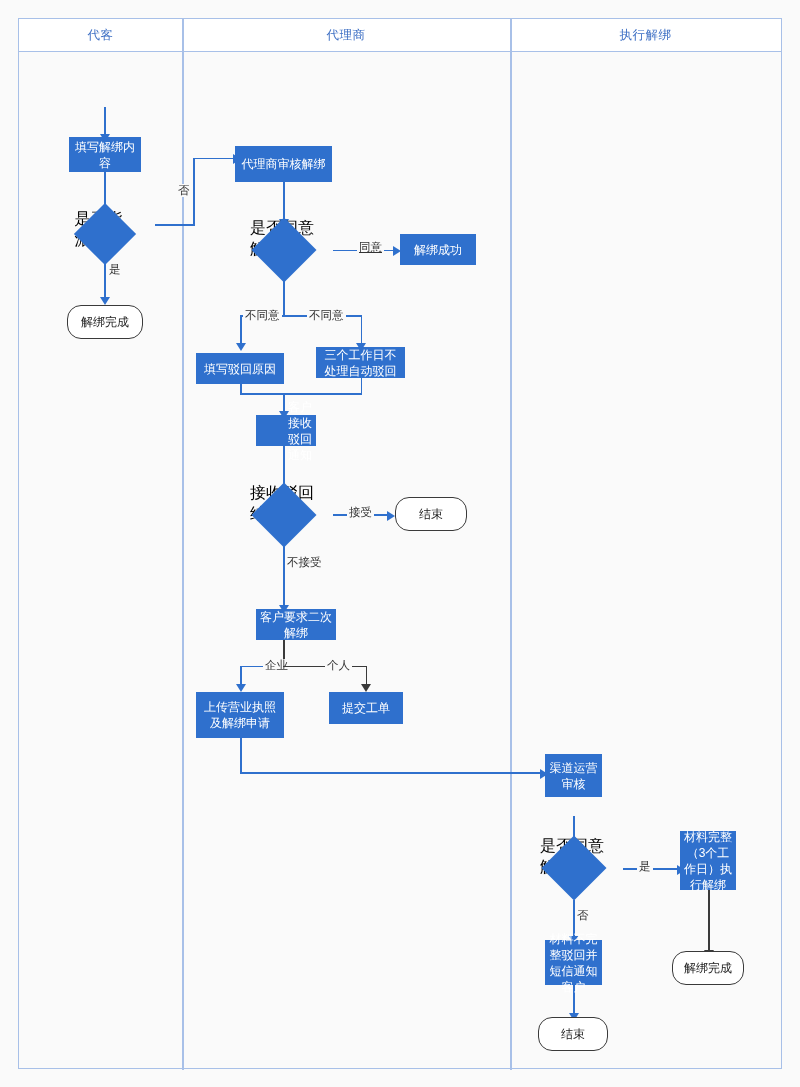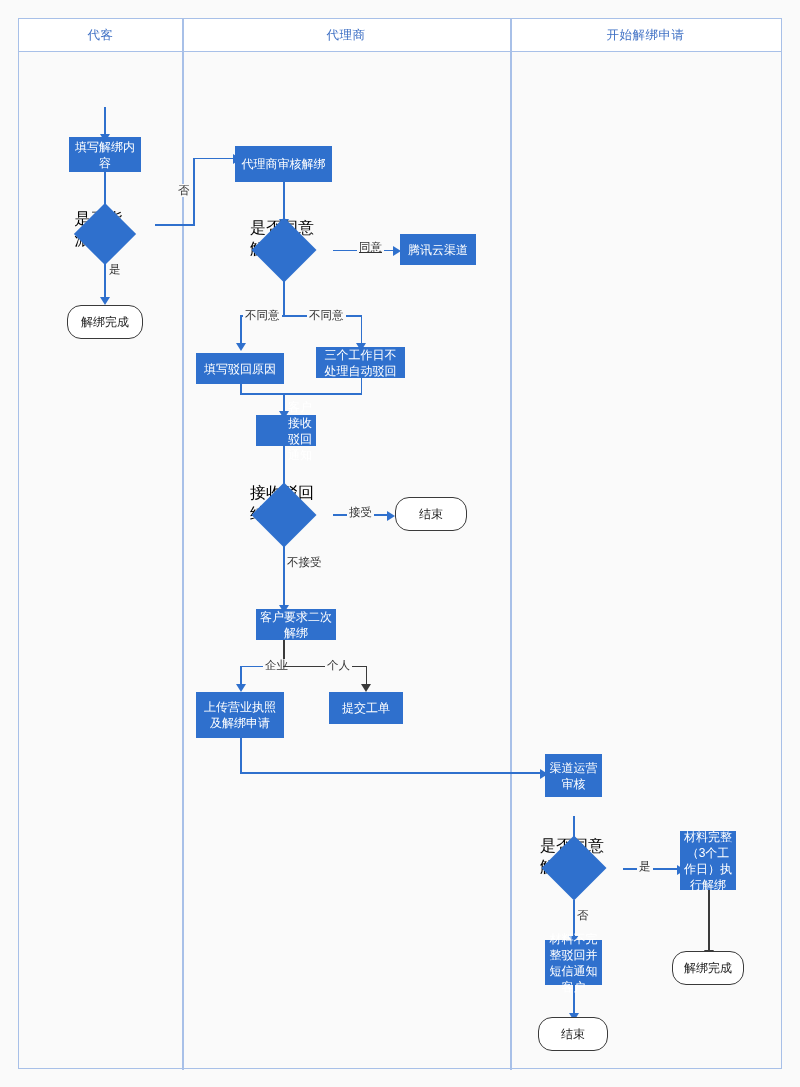--- a/index.html
+++ b/index.html
@@ -79,21 +79,21 @@
 
 <div id="canvas">
 
   <div class="lane-head" style="left:0;width:163px;">
     <span>代客</span>
   </div>
   <div class="lane-head" style="left:163px;width:328px;">
     <span>代理商</span>
   </div>
   <div class="lane-head" style="left:491px;width:271px;">
-    <span>开始解绑申请</span>
+    <span>执行解绑</span>
   </div>
   <div class="lane-div" style="left:163px;"></div>
   <div class="lane-div" style="left:491px;"></div>
 
   <div class="ln lnv" style="left:85.2px;top:88px;height:30px;"></div>
   <div class="arw down" style="left:81px;top:115px;"></div>
 
   <div class="ln lnv" style="left:85.2px;top:152px;height:46px;"></div>
   <div class="arw down" style="left:81px;top:192px;"></div>
 
@@ -195,21 +195,21 @@
   </div>
 
   <div class="dec-wrap" style="left:231px;top:199px;width:67px;height:64px;">
     <div class="dec" style="position:absolute;left:11px;top:9px;width:46px;height:46px;">
       <div class="dia"></div>
     </div>
     <div class="dlbl" style="left:34px;top:32px;">是否同意解绑</div>
   </div>
 
   <div class="node proc" style="left:381px;top:215px;width:76px;height:31px;">
-    <span>腾讯云渠道</span>
+    <span>解绑成功</span>
   </div>
 
   <div class="node proc" style="left:177px;top:328px;width:88px;height:31px;margin-top:6px;">
     <span>填写驳回原因</span>
   </div>
 
   <div class="node proc" style="left:297px;top:328px;width:89px;height:31px;">
     <span>三个工作日不处理自动驳回</span>
   </div>
 

